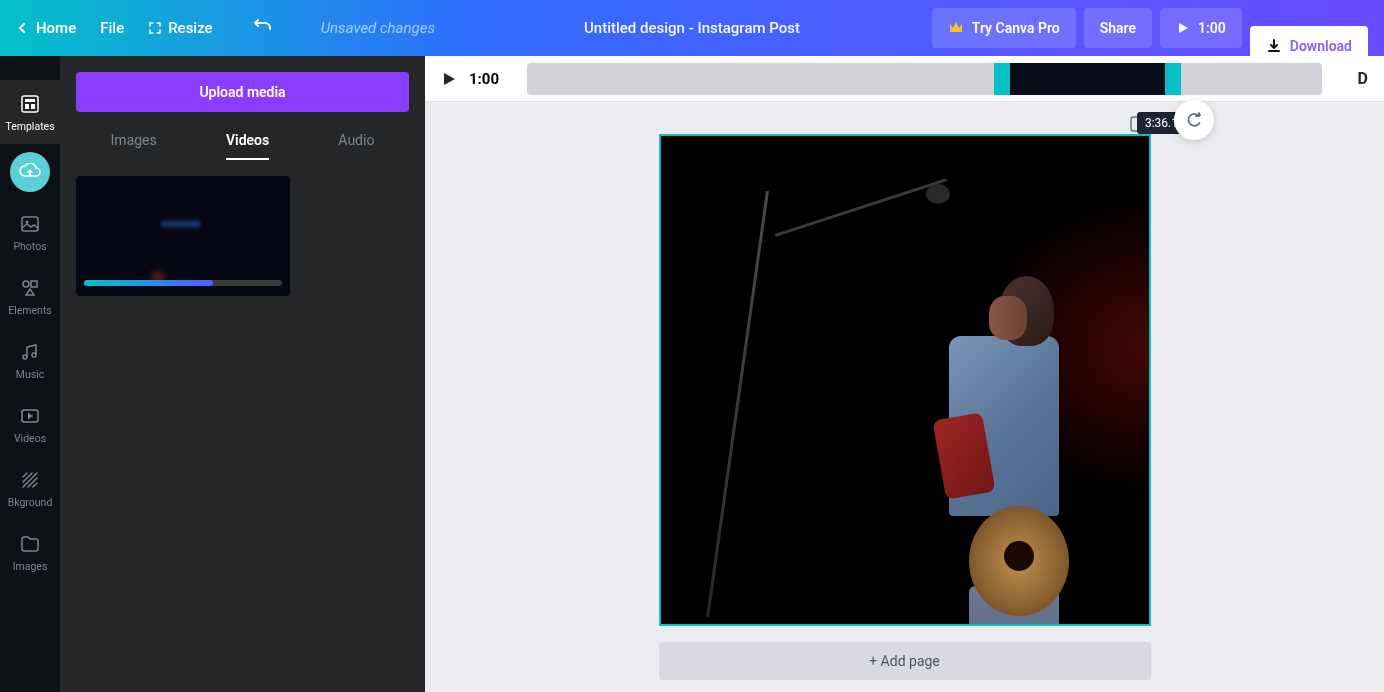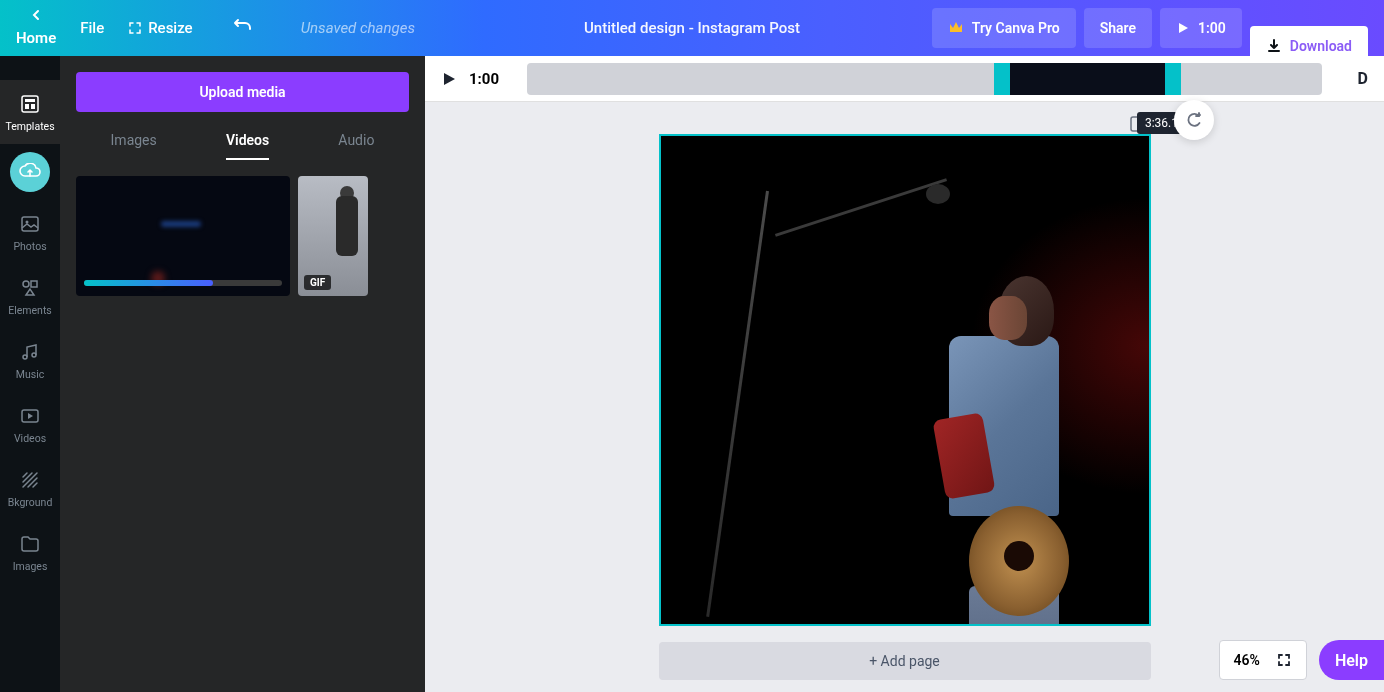--- a/index.html
+++ b/index.html
@@ -1,20 +1,20 @@
 <!DOCTYPE html>
 <html><head>
 <meta charset="utf-8">
 <style>
 * { margin: 0; padding: 0; box-sizing: border-box; font-family: -apple-system, BlinkMacSystemFont, "Segoe UI", Roboto, sans-serif; }
 body { width: 1384px; height: 692px; overflow: hidden; background: #fff; }
 
 .top-bar { height: 56px; background: linear-gradient(90deg, #04c1c9 0%, #2f6bff 35%, #4a5fff 60%, #6a4bff 100%); display: flex; align-items: center; padding: 0 16px; color: #fff; }
 .top-left { display: flex; align-items: center; gap: 24px; }
-.home-btn { display: flex; align-items: center; gap: 8px; font-weight: 600; font-size: 15px; flex-direction: column; }
+.home-btn { display: flex; align-items: center; gap: 8px; font-weight: 600; font-size: 15px; }
 .top-item { font-size: 15px; font-weight: 500; cursor: pointer; }
 .resize-item { display: flex; align-items: center; gap: 6px; }
 .undo-icon { margin-left: 16px; }
 .unsaved { font-style: italic; color: rgba(255,255,255,0.6); margin-left: 24px; font-size: 15px; }
 .title { position: absolute; left: 50%; transform: translateX(-50%); font-size: 15px; font-weight: 500; color: rgba(255,255,255,0.95); }
 .top-right { margin-left: auto; display: flex; align-items: center; gap: 8px; }
 .btn { height: 40px; padding: 0 16px; border-radius: 4px; display: flex; align-items: center; gap: 8px; font-size: 14px; font-weight: 600; cursor: pointer; }
 .btn-ghost { background: rgba(255,255,255,0.15); color: #fff; }
 .btn-white { background: #fff; color: #8b5cf6; margin-top: 36px; }
 .crown { color: #fbbe28; }
@@ -224,25 +224,20 @@
       <div class="tab">Audio</div>
     </div>
     <div class="thumbs">
       <div class="thumb1">
         <div class="thumb1-glow"></div>
         <div class="thumb1-glow2"></div>
         <div class="prog-track">
           <div class="prog-fill"></div>
         </div>
       </div>
-      <div class="thumb2">
-        <div class="thumb2-head"></div>
-        <div class="thumb2-figure"></div>
-        <div class="gif-badge">GIF</div>
-      </div>
     </div>
     <div class="collapse-tab">
       <svg width="8" height="12" viewBox="0 0 8 12" fill="none">
           <path d="M6 2L2 6l4 4" stroke="#7a8590" stroke-width="1.5"></path>
         </svg>
     </div>
   </div>
 
   <div class="canvas-area">
     <div class="timeline-bar">
@@ -296,26 +291,15 @@
         <svg width="20" height="20" viewBox="0 0 20 20" fill="none">
             <path d="M15 6a6 6 0 10.5 7M15 3v3h-3" stroke="#6b7280" stroke-width="1.8" stroke-linecap="round"></path>
             <path d="M15 4l1 1" stroke="#6b7280" stroke-width="1.8" stroke-linecap="round"></path>
           </svg>
       </div>
       <div class="add-page">
           <span>+ Add page</span>
         </div>
     </div>
 
-    <div class="bottom-right">
-      <div class="zoom-box">
-        <span>46%</span>
-        <svg width="16" height="16" viewBox="0 0 16 16" fill="none">
-            <path d="M3 6V3h3M13 10v3h-3M10 3h3v3M6 13H3v-3" stroke="#1e2430" stroke-width="1.8" stroke-linecap="round"></path>
-          </svg>
-      </div>
-      <div class="help-btn">
-          <span>Help</span>
-        </div>
-    </div>
   </div>
 
 </div>
 
 </body></html>

